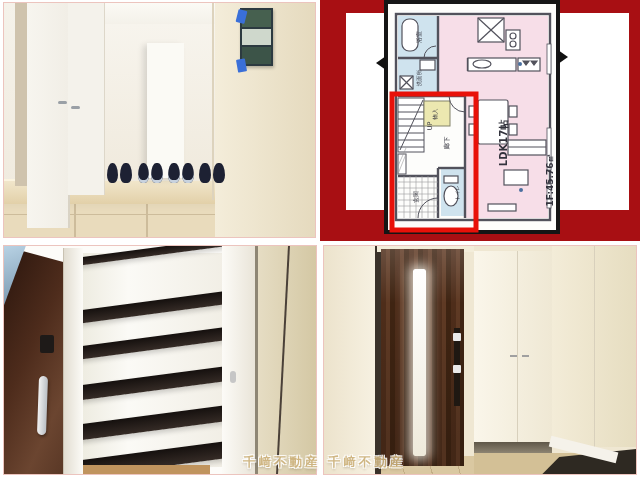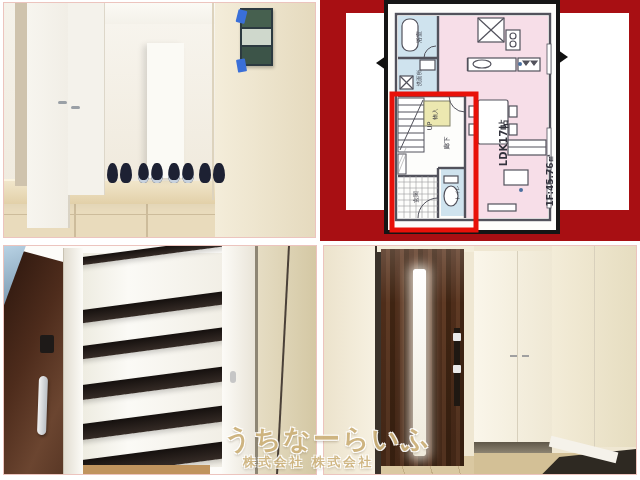--- a/index.html
+++ b/index.html
@@ -300,16 +300,15 @@
     <div class="abs p3-cab-handle" style="left:63.5%;top:48%;"></div>
     <div class="abs p3-cab-gap"></div>
     <div class="abs p3-cab-far">
       <div class="p3-seam abs" style="left:50%;top:0;"></div>
     </div>
     <div class="abs p3-floor-r"></div>
     <div class="abs p3-darkstep"></div>
     <div class="abs p3-board"></div>
   </div>
 
-  <div id="wm-brand" class="wm">うちなーらいふ</div>
-  <div id="wm-company" class="wm">株式会社 株式会社</div>
+  <div id="wm-company" class="wm">千﨑不動産 千﨑不動産</div>
 
 </div>
 
 </body></html>

